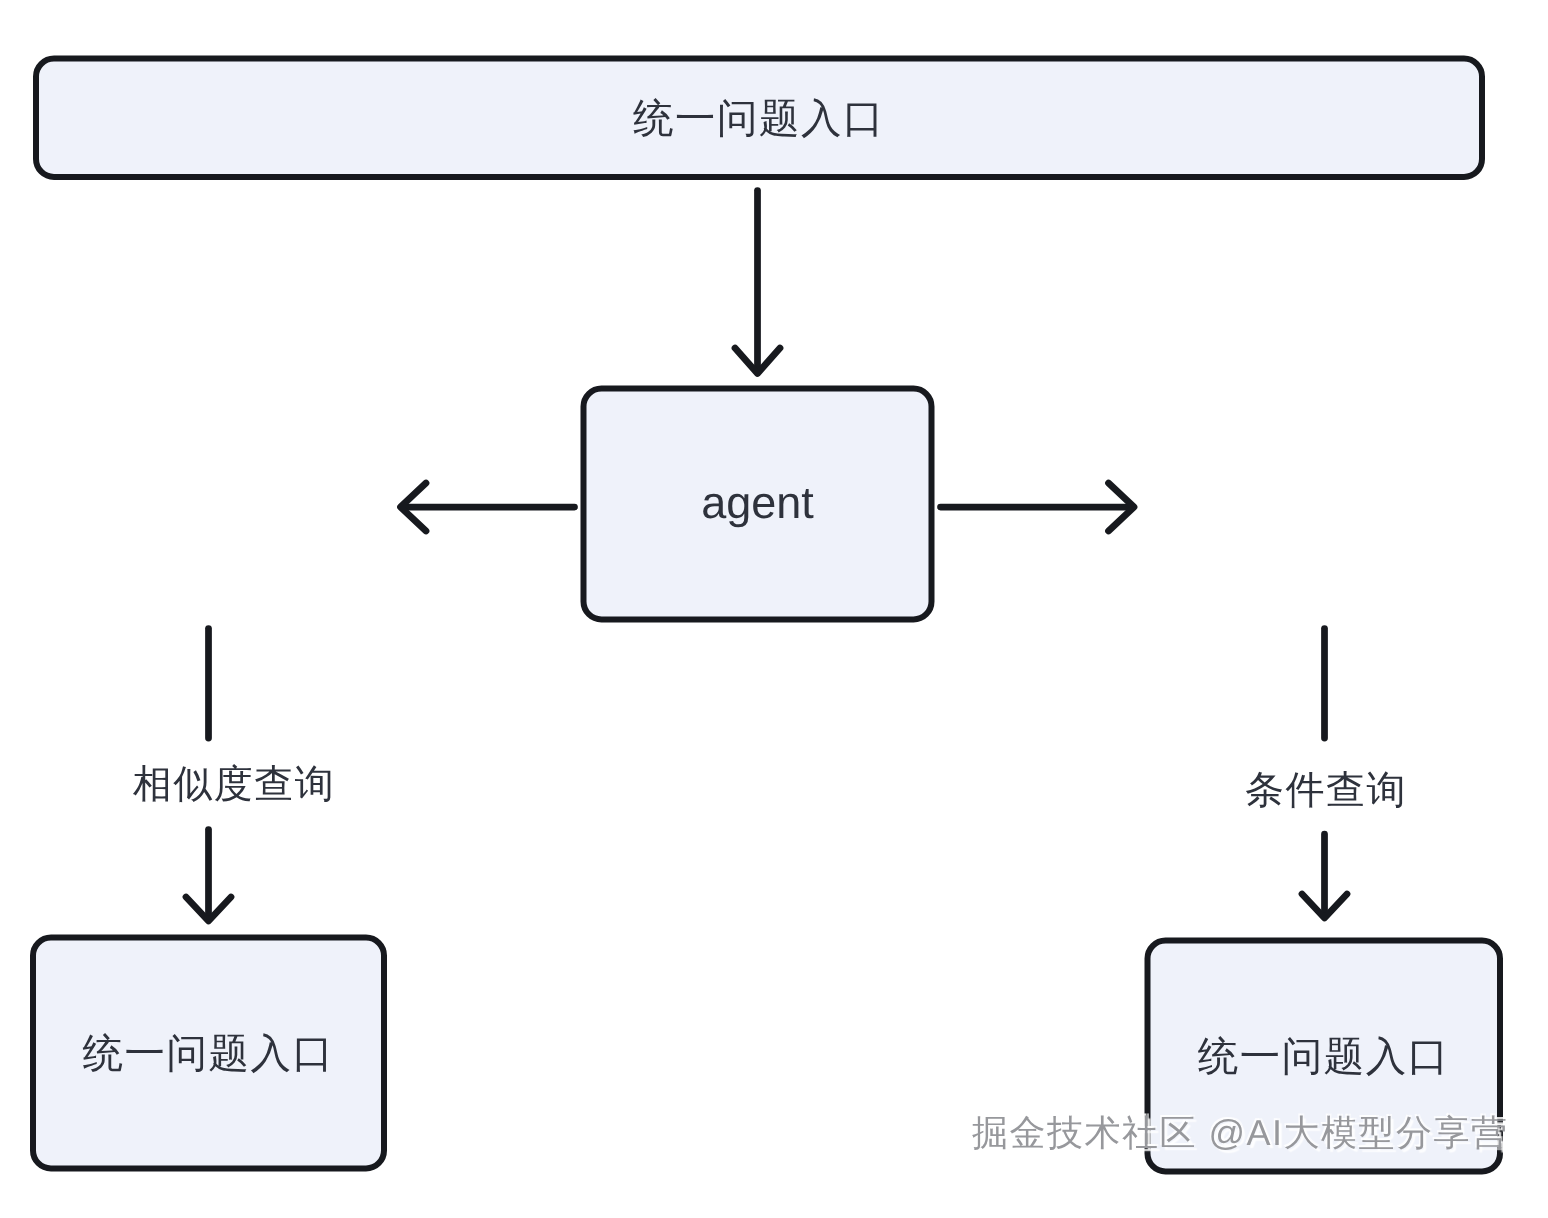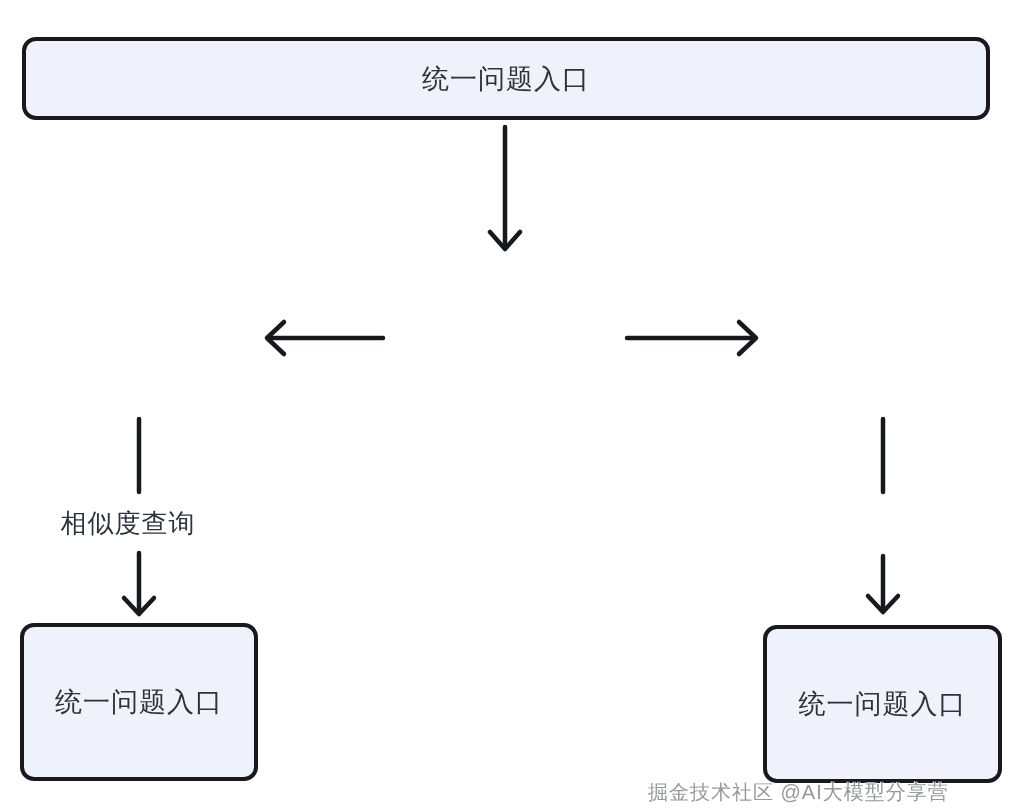--- a/index.html
+++ b/index.html
@@ -47,26 +47,26 @@
   .edge-label{
     position:absolute;
     transform:translate(-50%,-50%);
     color:var(--node-text);
     font-size:26px;
     letter-spacing:1px;
     white-space:nowrap;
     background:var(--bg);
     padding:0 4px;
   }
-  .edge-label-similarity{left:128px;top:523px;}
+  .edge-label-similarity{left:156px;top:523px;}
   .edge-label-condition{left:884px;top:527px;}
   .watermark{
     position:absolute;
-    left:648px;top:779px;
-    font-size:20px;
+    left:648px;top:739px;
+    font-size:24px;
     letter-spacing:1px;
     color:var(--watermark);
     text-shadow:2px 2px 1px rgba(255,255,255,0.95),
                 -1px -1px 0 rgba(255,255,255,0.85),
                 1px -1px 0 rgba(255,255,255,0.6);
     white-space:nowrap;
     z-index:5;
   }
 </style>
 </head>
@@ -101,28 +101,32 @@
       <path d="M 883 419 L 883 492"></path>
       <path d="M 883 556 L 883 609"></path>
       <path d="M 868 596 L 883 612 L 898 596"></path>
     </g>
   </svg>
 
   <div class="node node-entry">
     <span>统一问题入口</span>
   </div>
 
+  <div class="node node-agent">
+    <span>agent</span>
+  </div>
 
 
 
   <div class="node node-unstructured">
     <span>统一问题入口</span>
   </div>
 
   <div class="node node-structured">
     <span>统一问题入口</span>
   </div>
 
   <div class="edge-label edge-label-similarity">相似度查询</div>
+  <div class="edge-label edge-label-condition">条件查询</div>
 
   <div class="watermark">掘金技术社区 @AI大模型分享营</div>
 
 </div>
 
 </body></html>

